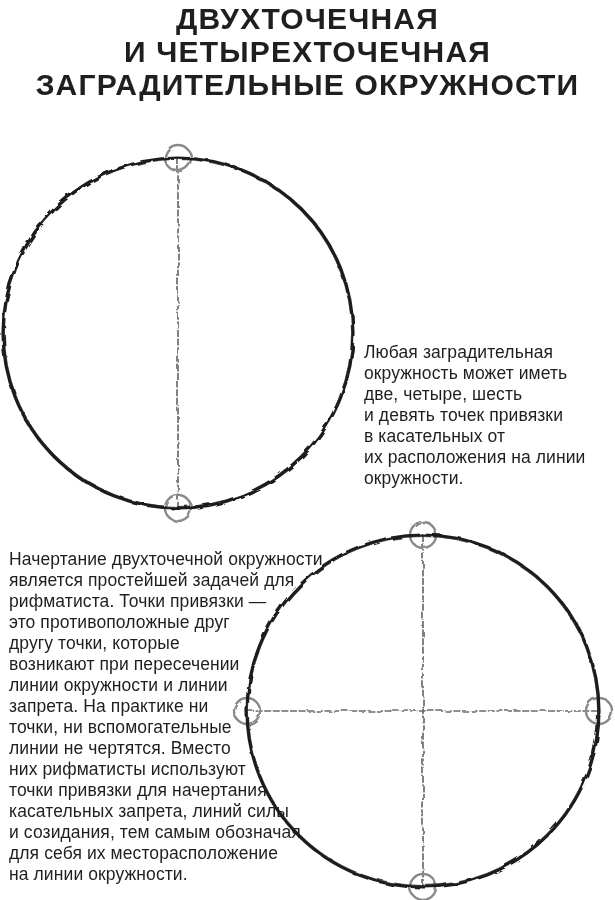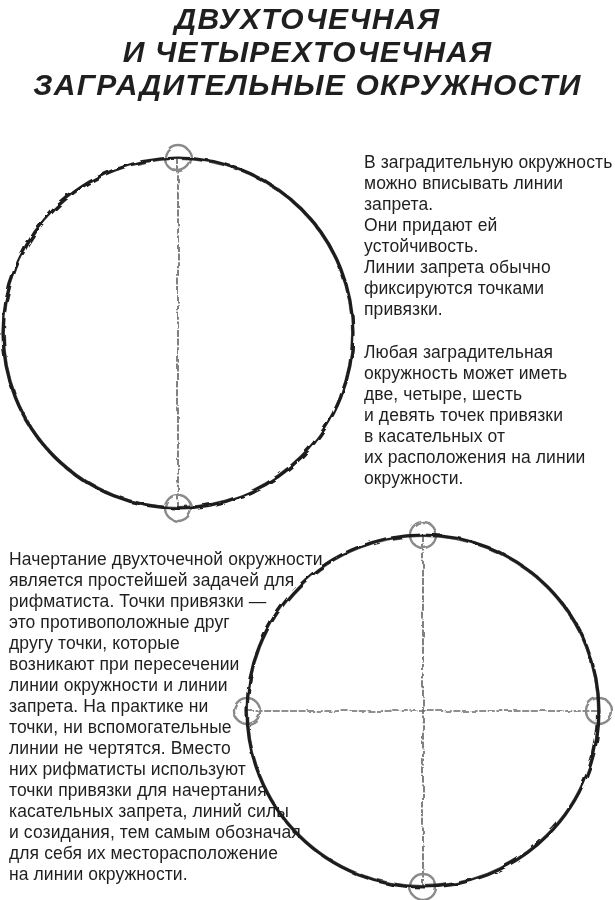--- a/index.html
+++ b/index.html
@@ -21,21 +21,20 @@
   .page-title{
     position:absolute;
     left:0;top:2px;width:615px;
     text-align:center;
     font-size:30px;
     font-weight:bold;
     line-height:33px;
     letter-spacing:1.2px;
     white-space:pre-line;
     color:var(--ink);
-    font-style:italic;
   }
   .note{
     position:absolute;
     font-size:17.5px;
     line-height:21px;
     letter-spacing:0.1px;
     white-space:pre-line;
     color:var(--ink);
   }
   .note-inscribed{left:364px;top:152px;width:252px;}
@@ -65,25 +64,20 @@
     </defs>
     <g filter="url(#rough1)">
       <line class="construction" x1="178" y1="28" x2="178" y2="378"></line>
       <circle class="anchor" cx="178" cy="28" r="13"></circle>
       <circle class="anchor" cx="178" cy="378" r="13"></circle>
       <circle class="ring" cx="178" cy="203" r="175"></circle>
       <circle class="ring-echo" cx="178" cy="203" r="173.6"></circle>
     </g>
   </svg>
 
-  <div class="note note-inscribed">В заградительную окружность
-можно вписывать линии запрета.
-Они придают ей устойчивость.
-Линии запрета обычно
-фиксируются точками привязки.</div>
 
   <div class="note note-anchors">Любая заградительная
 окружность может иметь
 две, четыре, шесть
 и девять точек привязки
 в касательных от
 их расположения на линии
 окружности.</div>
 
   <div class="note note-two-point">Начертание двухточечной окружности

